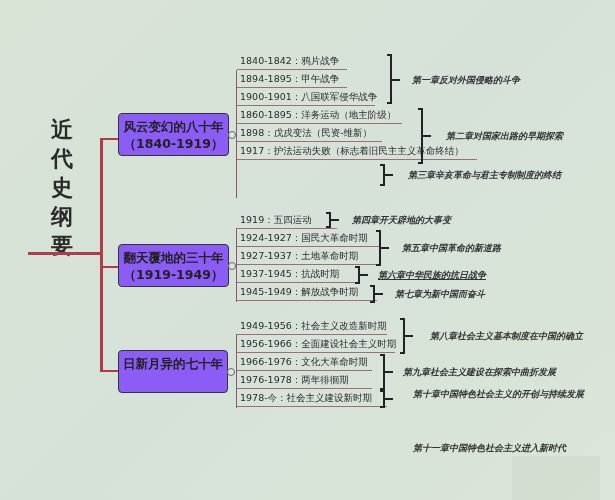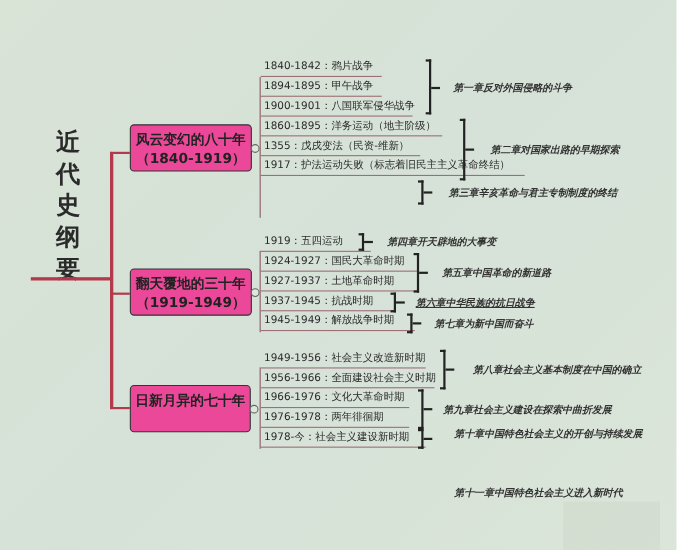--- a/index.html
+++ b/index.html
@@ -11,21 +11,21 @@
   }
   .abs { position:absolute; }
   .root-title {
     left:45px; top:115px; width:34px;
     font-size:22px; font-weight:bold; line-height:29px; text-align:center; color:#2a2a2a;
   }
   .root-line { left:28px; top:252px; width:72px; height:3px; background:#b23a4c; }
   .spine { left:100px; top:138px; width:3px; height:234px; background:#b23a4c; border-radius:2px; }
   .spine-tick { height:2px; background:#b23a4c; }
   .period-box {
-    border:1.5px solid #333; border-radius:4px; background:#ec4899;
+    border:1.5px solid #333; border-radius:4px; background:#8b5cf6;
     text-align:center; font-weight:bold; font-size:12.5px; line-height:17px;
     padding:4px 2px; box-sizing:border-box;
   }
   .knob { width:6px; height:6px; border:1px solid #666; border-radius:50%; background:#dde7db; }
   .vline { width:1px; background:#8a5a62; }
   .item {
     font-size:9.5px; color:#2a2a2a; white-space:nowrap; line-height:18px; height:18px;
     border-bottom:1px solid #9c6f76; padding-left:3px; box-sizing:border-box;
   }
   .bracket { border:2px solid #222; border-left:none; width:5px; box-sizing:border-box; }
@@ -53,21 +53,21 @@
   <div>风云变幻的八十年</div>
   <div>（1840-1919）</div>
 </div>
 <div class="abs knob" style="left:228px;top:131px;"></div>
 <div class="abs vline" style="left:236px;top:70px;height:128px;"></div>
 <div class="abs" style="left:237px;top:52px;">
   <div class="item" style="width:110px;">1840-1842：鸦片战争</div>
   <div class="item" style="width:110px;">1894-1895：甲午战争</div>
   <div class="item" style="width:138px;">1900-1901：八国联军侵华战争</div>
   <div class="item" style="width:165px;">1860-1895：洋务运动（地主阶级）</div>
-  <div class="item" style="width:145px;">1355：戊戌变法（民资-维新）</div>
+  <div class="item" style="width:145px;">1898：戊戌变法（民资-维新）</div>
   <div class="item" style="width:240px;">1917：护法运动失败（标志着旧民主主义革命终结）</div>
 </div>
 <div class="abs bracket" style="left:387px;top:54px;height:50px;"></div>
 <div class="abs bracket-tick" style="left:392px;top:79px;"></div>
 <div class="abs chapter" style="left:412px;top:74px;">第一章反对外国侵略的斗争</div>
 <div class="abs bracket" style="left:418px;top:108px;height:56px;"></div>
 <div class="abs bracket-tick" style="left:423px;top:135px;"></div>
 <div class="abs chapter" style="left:446px;top:130px;">第二章对国家出路的早期探索</div>
 <div class="abs bracket" style="left:380px;top:164px;height:22px;"></div>
 <div class="abs bracket-tick" style="left:385px;top:174px;"></div>

